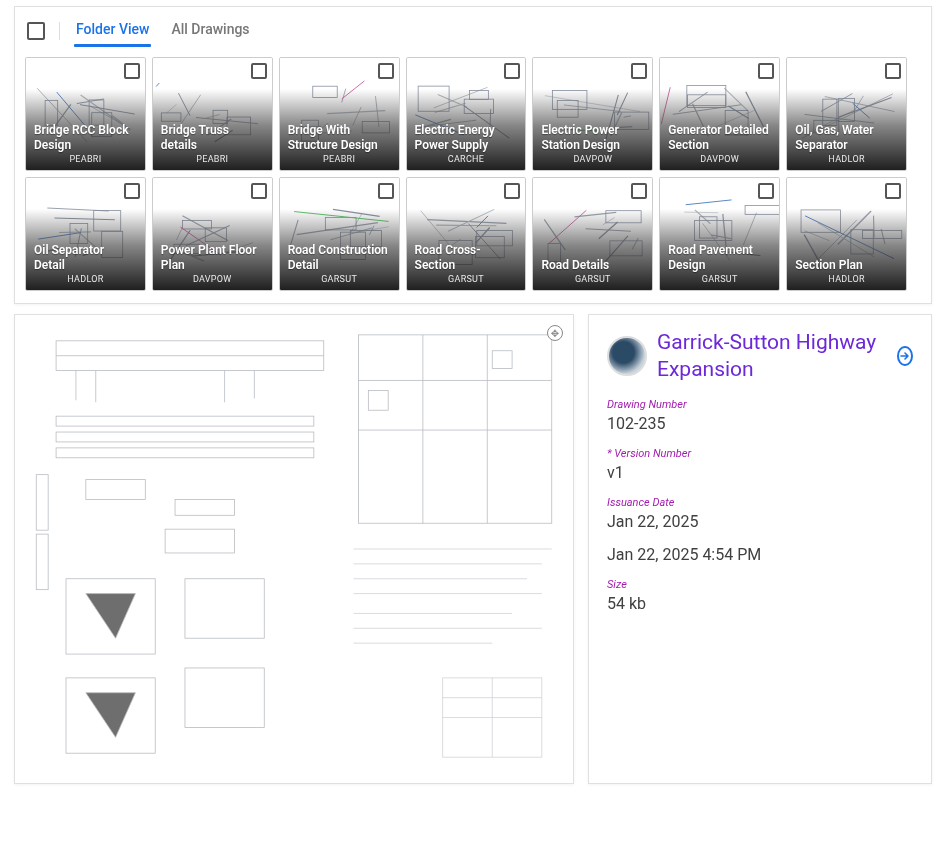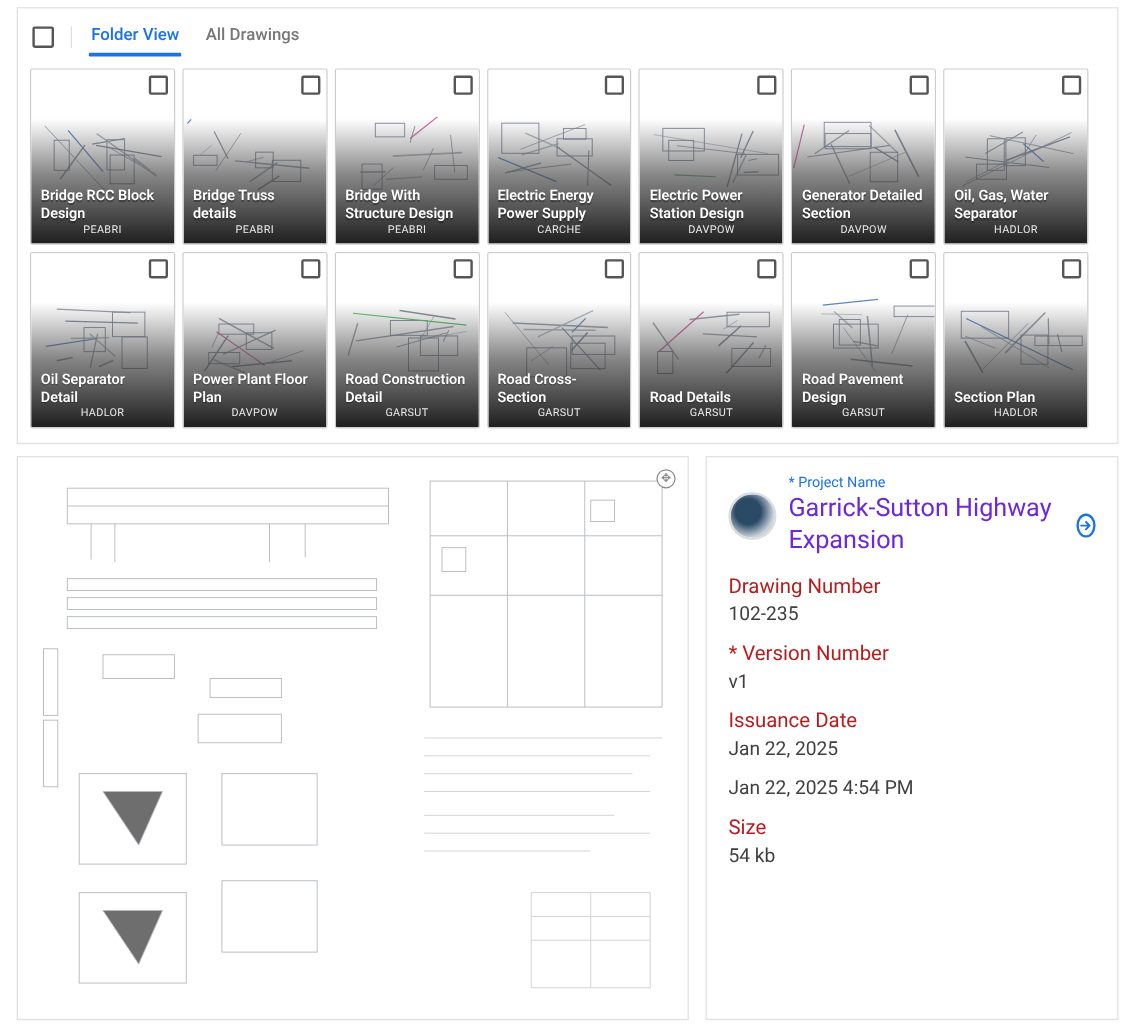--- a/index.html
+++ b/index.html
@@ -59,21 +59,21 @@
     background: #1a73e8;
     border-radius: 1px;
   }
   .grid {
     display: grid;
     grid-template-columns: repeat(7, 1fr);
     gap: 6px;
   }
   .card {
     position: relative;
-    height: 147px;
+    height: 114px;
     border: 1px solid #ccc;
     border-radius: 2px;
     overflow: hidden;
     background: #f6f7f8;
     cursor: pointer;
   }
   .card-thumb {
     position: absolute;
     inset: 0;
     background: #fff;
@@ -173,23 +173,24 @@
     display:flex; align-items:center; justify-content:center;
     color:#1a73e8;
     cursor:pointer;
     font-size: 12px;
     line-height: 0;
   }
   .proj-link svg { width: 10px; height: 10px; }
 
   .field { margin-bottom: 14px; }
   .field-label {
-    font-size: 17px;
-    color: #b91c1c;
+    font-size: 11px;
+    color: #a21caf;
     margin-bottom: 3px;
+    font-style: italic;
   }
   .field-value {
     font-size: 16px;
     color: #404040;
   }
 </style>
 </head>
 <body>
 
 <div class="panel top-panel">
@@ -541,21 +542,20 @@
           <line x1="470" y1="360" x2="470" y2="440"></line>
         </g>
       </g>
     </svg>
   </div>
 
   <div class="panel details-panel">
     <div class="proj-header">
       <div class="proj-avatar"></div>
       <div class="proj-text">
-        <span class="proj-label">* Project Name</span>
         <div class="proj-name-row">
           <span class="proj-name">Garrick-Sutton Highway Expansion</span>
           <span class="proj-link">
             <svg viewBox="0 0 10 10">
                 <path d="M1 5 H8 M5 2 L8 5 L5 8" stroke="#1a73e8" stroke-width="1.6" fill="none" stroke-linecap="round" stroke-linejoin="round"></path>
               </svg>
           </span>
         </div>
       </div>
     </div>

